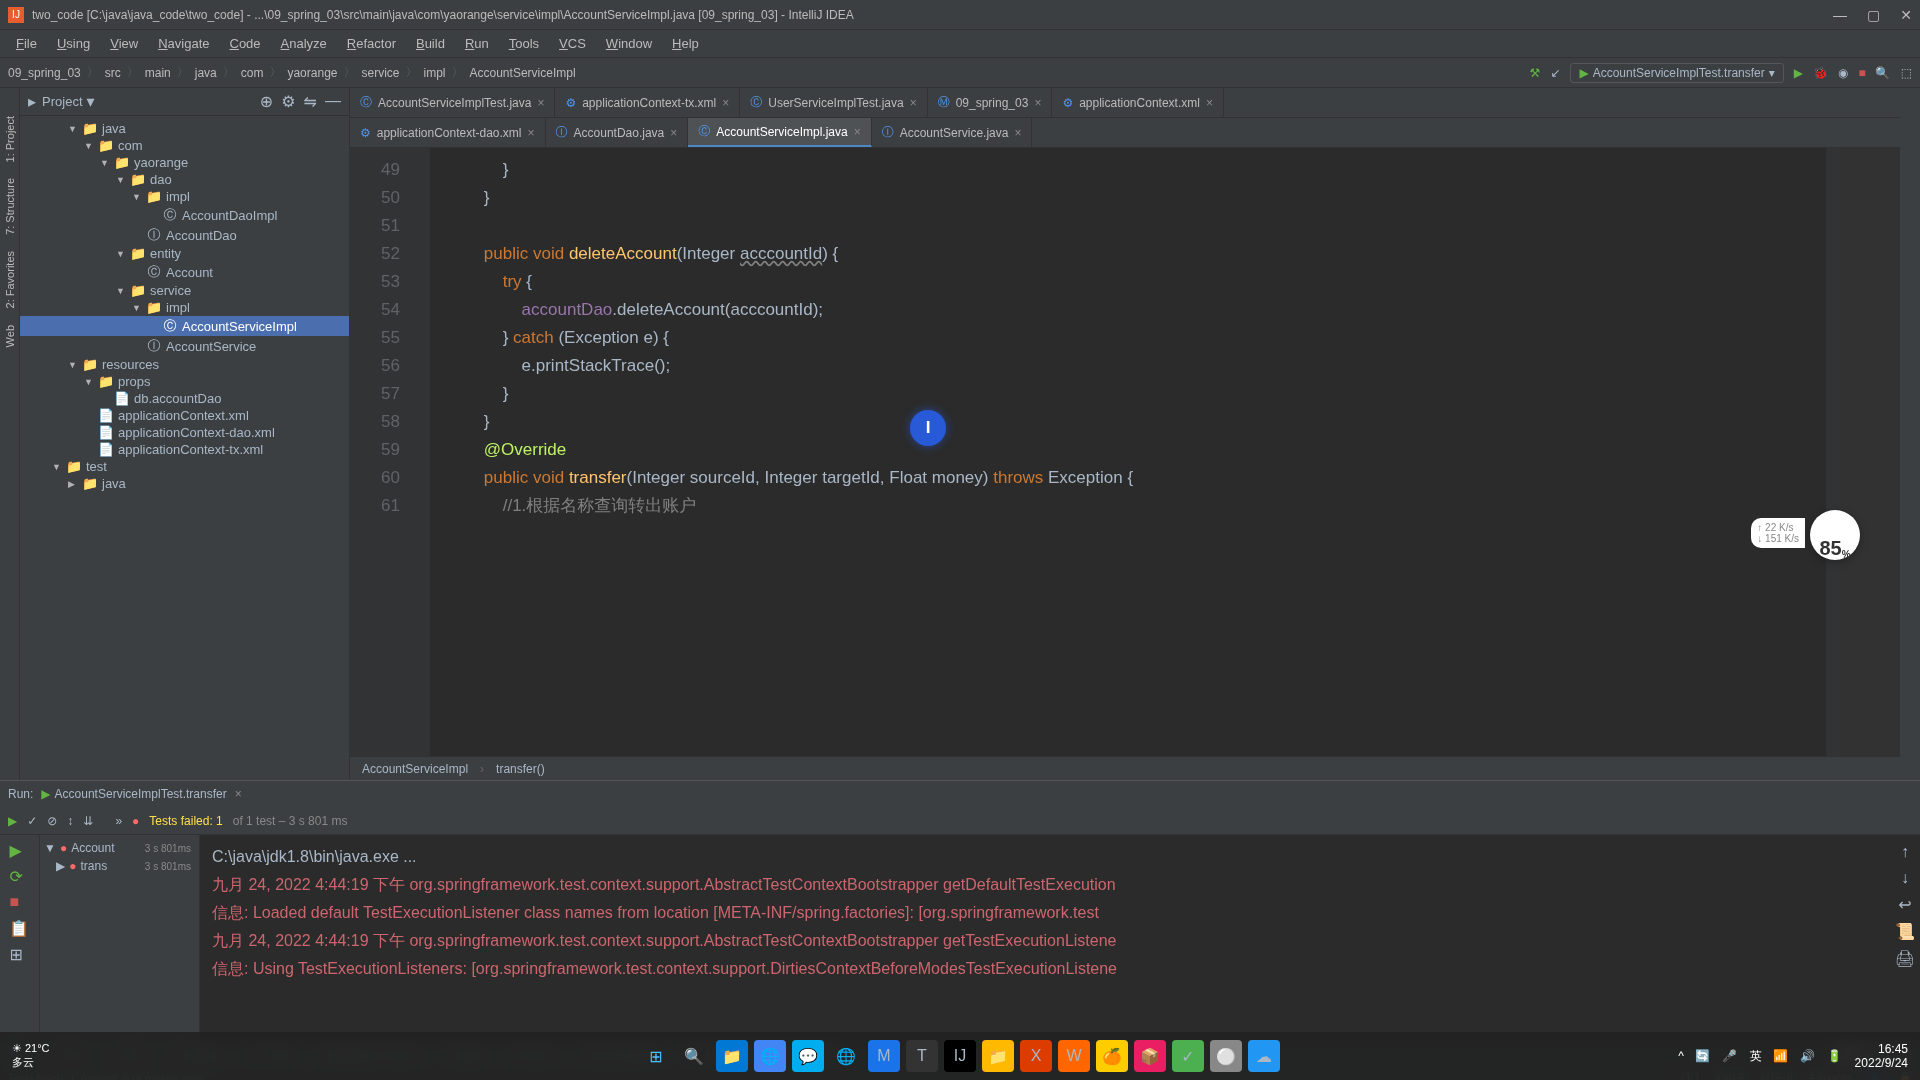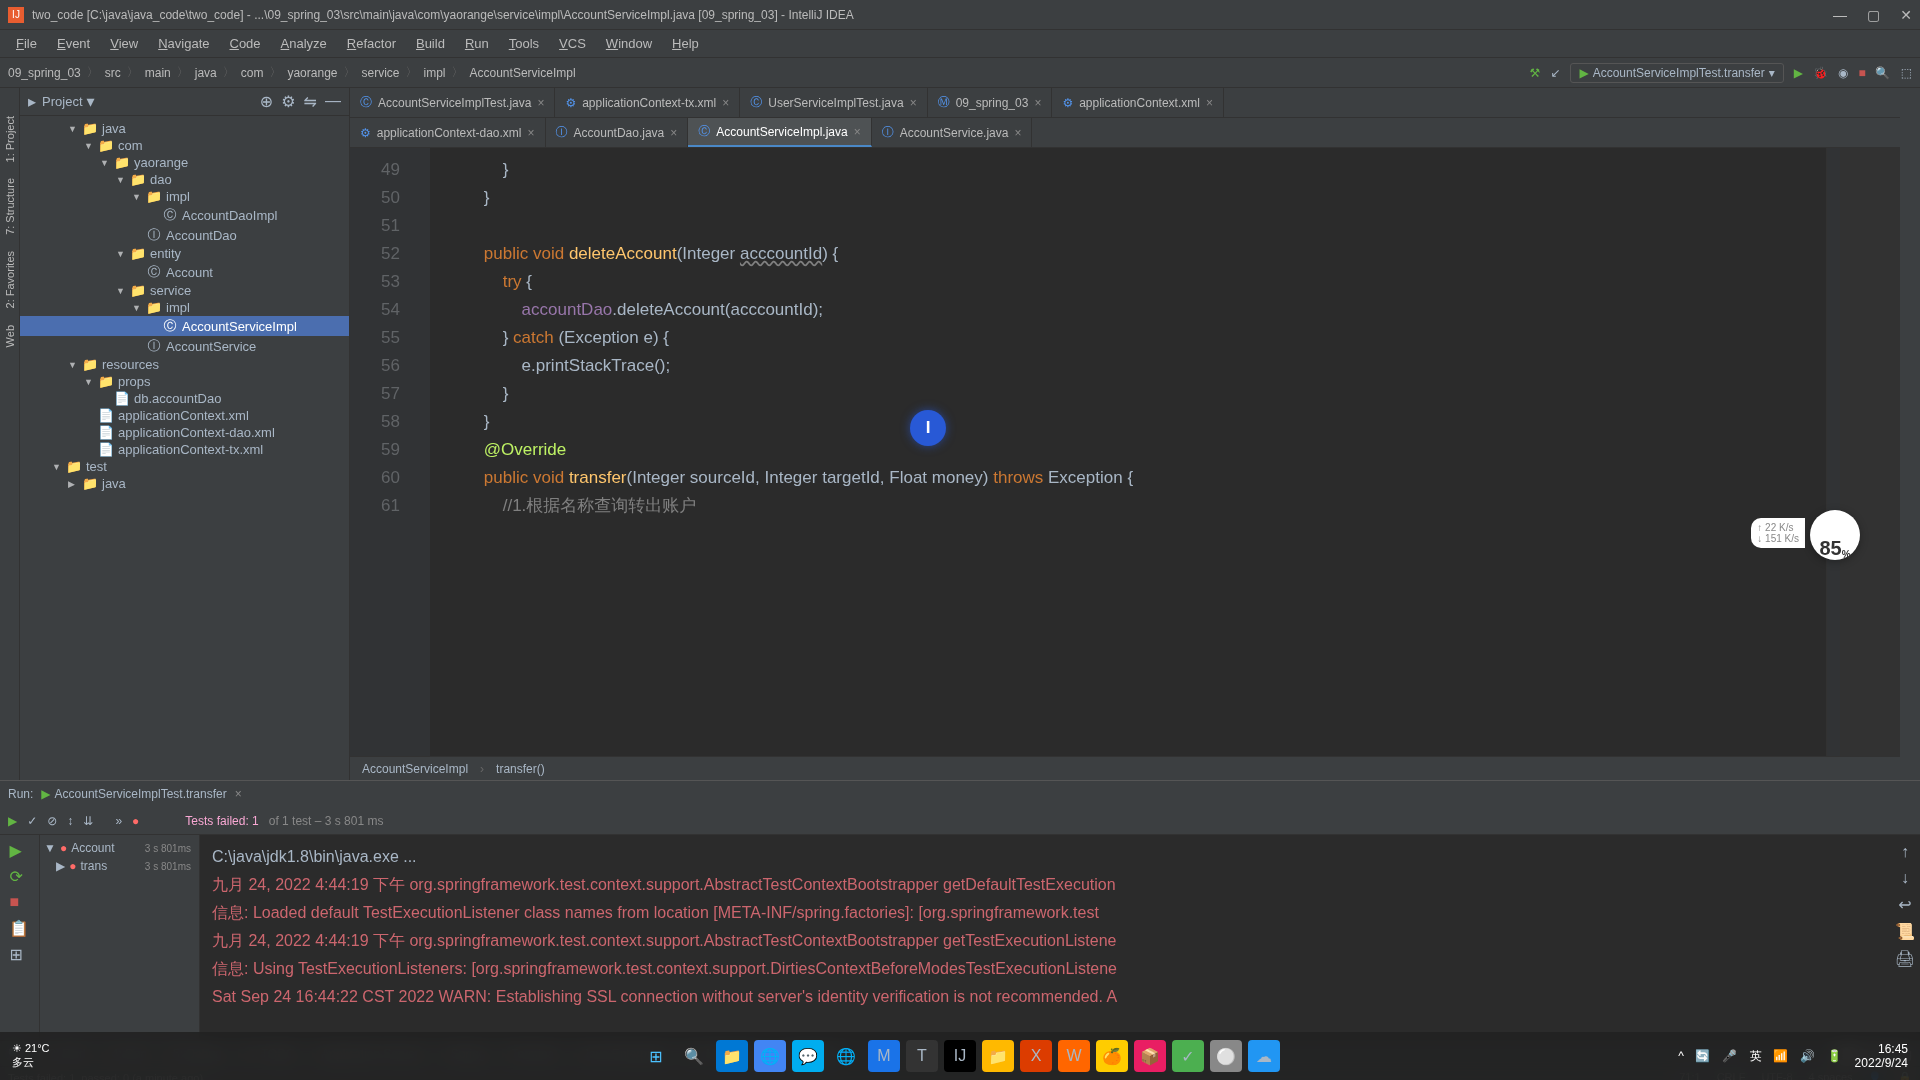--- a/index.html
+++ b/index.html
@@ -54,21 +54,21 @@
 .type { color: #a9b7c6; }
 .cursor-bubble { position: absolute; width: 36px; height: 36px; background: #2859d6; border-radius: 50%; display: flex; align-items: center; justify-content: center; color: white; font-weight: bold; left: 560px; top: 262px; box-shadow: 0 0 10px rgba(40,89,214,0.6); }
 .marker-col { width: 14px; background: #313335; border-left: 1px solid #323232; }
 .minimap { width: 80px; background: #323232; position: relative; }
 
 .breadcrumb-bar { background: #3c3f41; height: 24px; display: flex; align-items: center; padding: 0 12px; font-size: 12px; gap: 12px; border-top: 1px solid #323232; }
 
 .run-panel { height: 260px; background: #2b2b2b; border-top: 1px solid #555; display: flex; flex-direction: column; }
 .run-header { background: #3c3f41; height: 26px; display: flex; align-items: center; padding: 0 8px; font-size: 12px; }
 .run-toolbar { background: #3c3f41; height: 28px; display: flex; align-items: center; padding: 0 8px; gap: 10px; border-bottom: 1px solid #323232; font-size: 12px; }
-.run-toolbar .fail-text { color: #f9a8d4; margin-left: 36px; }
+.run-toolbar .fail-text { color: #fde047; }
 .run-body { flex: 1; display: flex; }
 .run-left { width: 40px; background: #3c3f41; border-right: 1px solid #323232; display: flex; flex-direction: column; align-items: center; gap: 6px; padding-top: 6px; }
 .run-left .btn { width: 20px; height: 20px; cursor: pointer; }
 .test-tree { width: 160px; background: #3c3f41; border-right: 1px solid #323232; font-size: 12px; padding: 4px; }
 .test-tree .tnode { padding: 2px 4px; display: flex; align-items: center; gap: 4px; }
 .test-tree .fail { color: #ff6b68; }
 .console { flex: 1; padding: 8px 12px; font-family: 'Consolas', monospace; font-size: 16px; line-height: 28px; overflow: hidden; }
 .console .err { color: #cc666e; }
 .console .cmd { color: #a9b7c6; }
 .console-right-icons { width: 30px; display: flex; flex-direction: column; align-items: center; gap: 8px; padding-top: 8px; }
@@ -98,21 +98,21 @@
   <span>two_code [C:\java\java_code\two_code] - ...\09_spring_03\src\main\java\com\yaorange\service\impl\AccountServiceImpl.java [09_spring_03] - IntelliJ IDEA</span>
   <div class="wincontrols">
     <span>—</span>
     <span>▢</span>
     <span>✕</span>
   </div>
 </div>
 
 <div class="menubar" id="menubar">
     <span>File</span>
-    <span>Event</span>
+    <span>Using</span>
     <span>View</span>
     <span>Navigate</span>
     <span>Code</span>
     <span>Analyze</span>
     <span>Refactor</span>
     <span>Build</span>
     <span>Run</span>
     <span>Tools</span>
     <span>VCS</span>
     <span>Window</span>
@@ -406,21 +406,20 @@
           <span>trans</span>
           <span style="margin-left:auto;color:#888;font-size:10px">3 s 801ms</span>
         </div>
       </div>
     <div class="console" id="console">
         <div class="cmd">C:\java\jdk1.8\bin\java.exe ...</div>
         <div class="err">九月 24, 2022 4:44:19 下午 org.springframework.test.context.support.AbstractTestContextBootstrapper getDefaultTestExecution</div>
         <div class="err">信息: Loaded default TestExecutionListener class names from location [META-INF/spring.factories]: [org.springframework.test</div>
         <div class="err">九月 24, 2022 4:44:19 下午 org.springframework.test.context.support.AbstractTestContextBootstrapper getTestExecutionListene</div>
         <div class="err">信息: Using TestExecutionListeners: [org.springframework.test.context.support.DirtiesContextBeforeModesTestExecutionListene</div>
-        <div class="err">Sat Sep 24 16:44:22 CST 2022 WARN: Establishing SSL connection without server's identity verification is not recommended. A</div>
       </div>
     <div class="console-right-icons">
       <span>↑</span>
       <span>↓</span>
       <span>↩</span>
       <span>📜</span>
       <span>🖨</span>
     </div>
   </div>
 </div>

